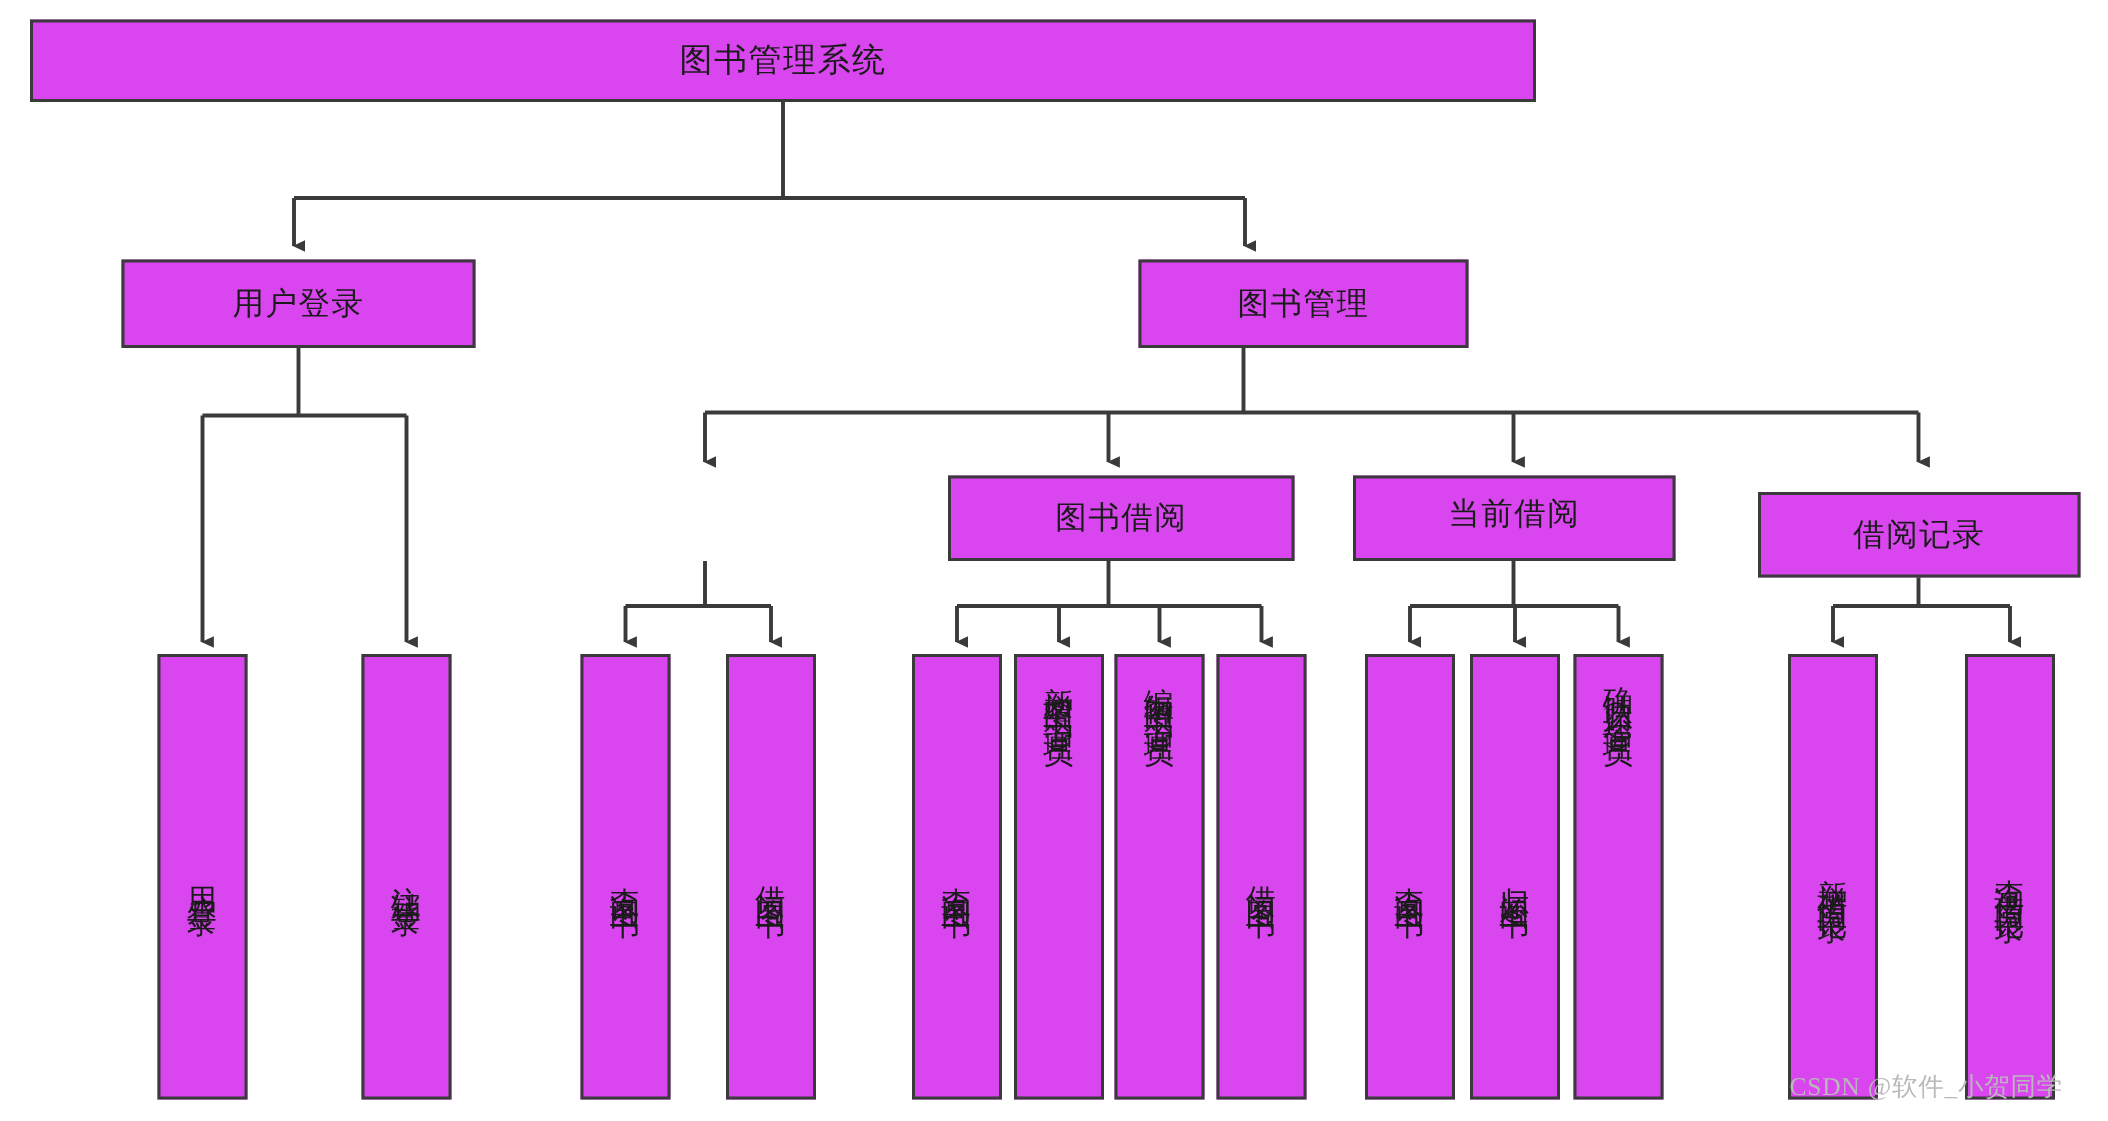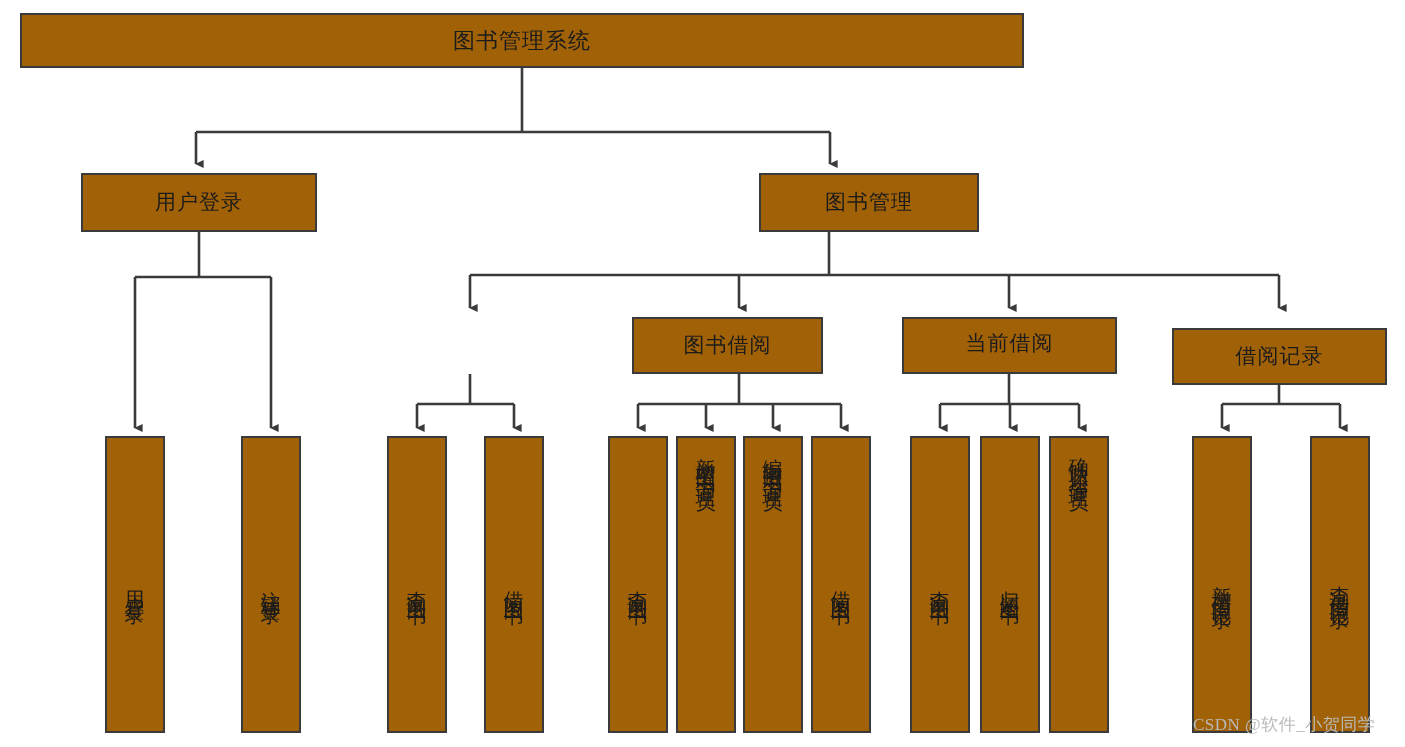--- a/index.html
+++ b/index.html
@@ -12,21 +12,21 @@
   }
   #canvas{position:relative;width:1405px;height:747px;}
 
   
   #wires{position:absolute;left:0;top:0;width:1405px;height:747px;}
 
   
   .node{
     position:absolute;
     box-sizing:border-box;
-    background:#a16207;
+    background:#d946ef;
     border:2.5px solid #3a3a3a;
     display:flex;
     align-items:center;
     justify-content:center;
     color:#1b1b1b;
     z-index:2;
     text-align:center;
   }
   .node .label{
     white-space:nowrap;
@@ -125,21 +125,21 @@
     <span class="label">图书管理系统</span>
   </div>
 
   <div class="node h-node" style="left:81px;top:173px;width:236px;height:59px;">
     <span class="label">用户登录</span>
   </div>
   <div class="node h-node" style="left:711px;top:173px;width:220px;height:59px;margin-left:48px;">
     <span class="label">图书管理</span>
   </div>
 
-  <div class="node h-node" style="left:632px;top:317px;width:191px;height:57px;">
+  <div class="node h-node" style="left:632px;top:317px;width:231px;height:57px;">
     <span class="label">图书借阅</span>
   </div>
   <div class="node h-node" style="left:902px;top:317px;width:215px;height:57px;font-family:Liberation Mono, monospace;">
     <span class="label">当前借阅</span>
   </div>
   <div class="node h-node" style="left:1172px;top:328px;width:215px;height:57px;">
     <span class="label">借阅记录</span>
   </div>
 
   <div class="node v-node center" style="left:105px;top:436px;width:60px;height:297px;">

